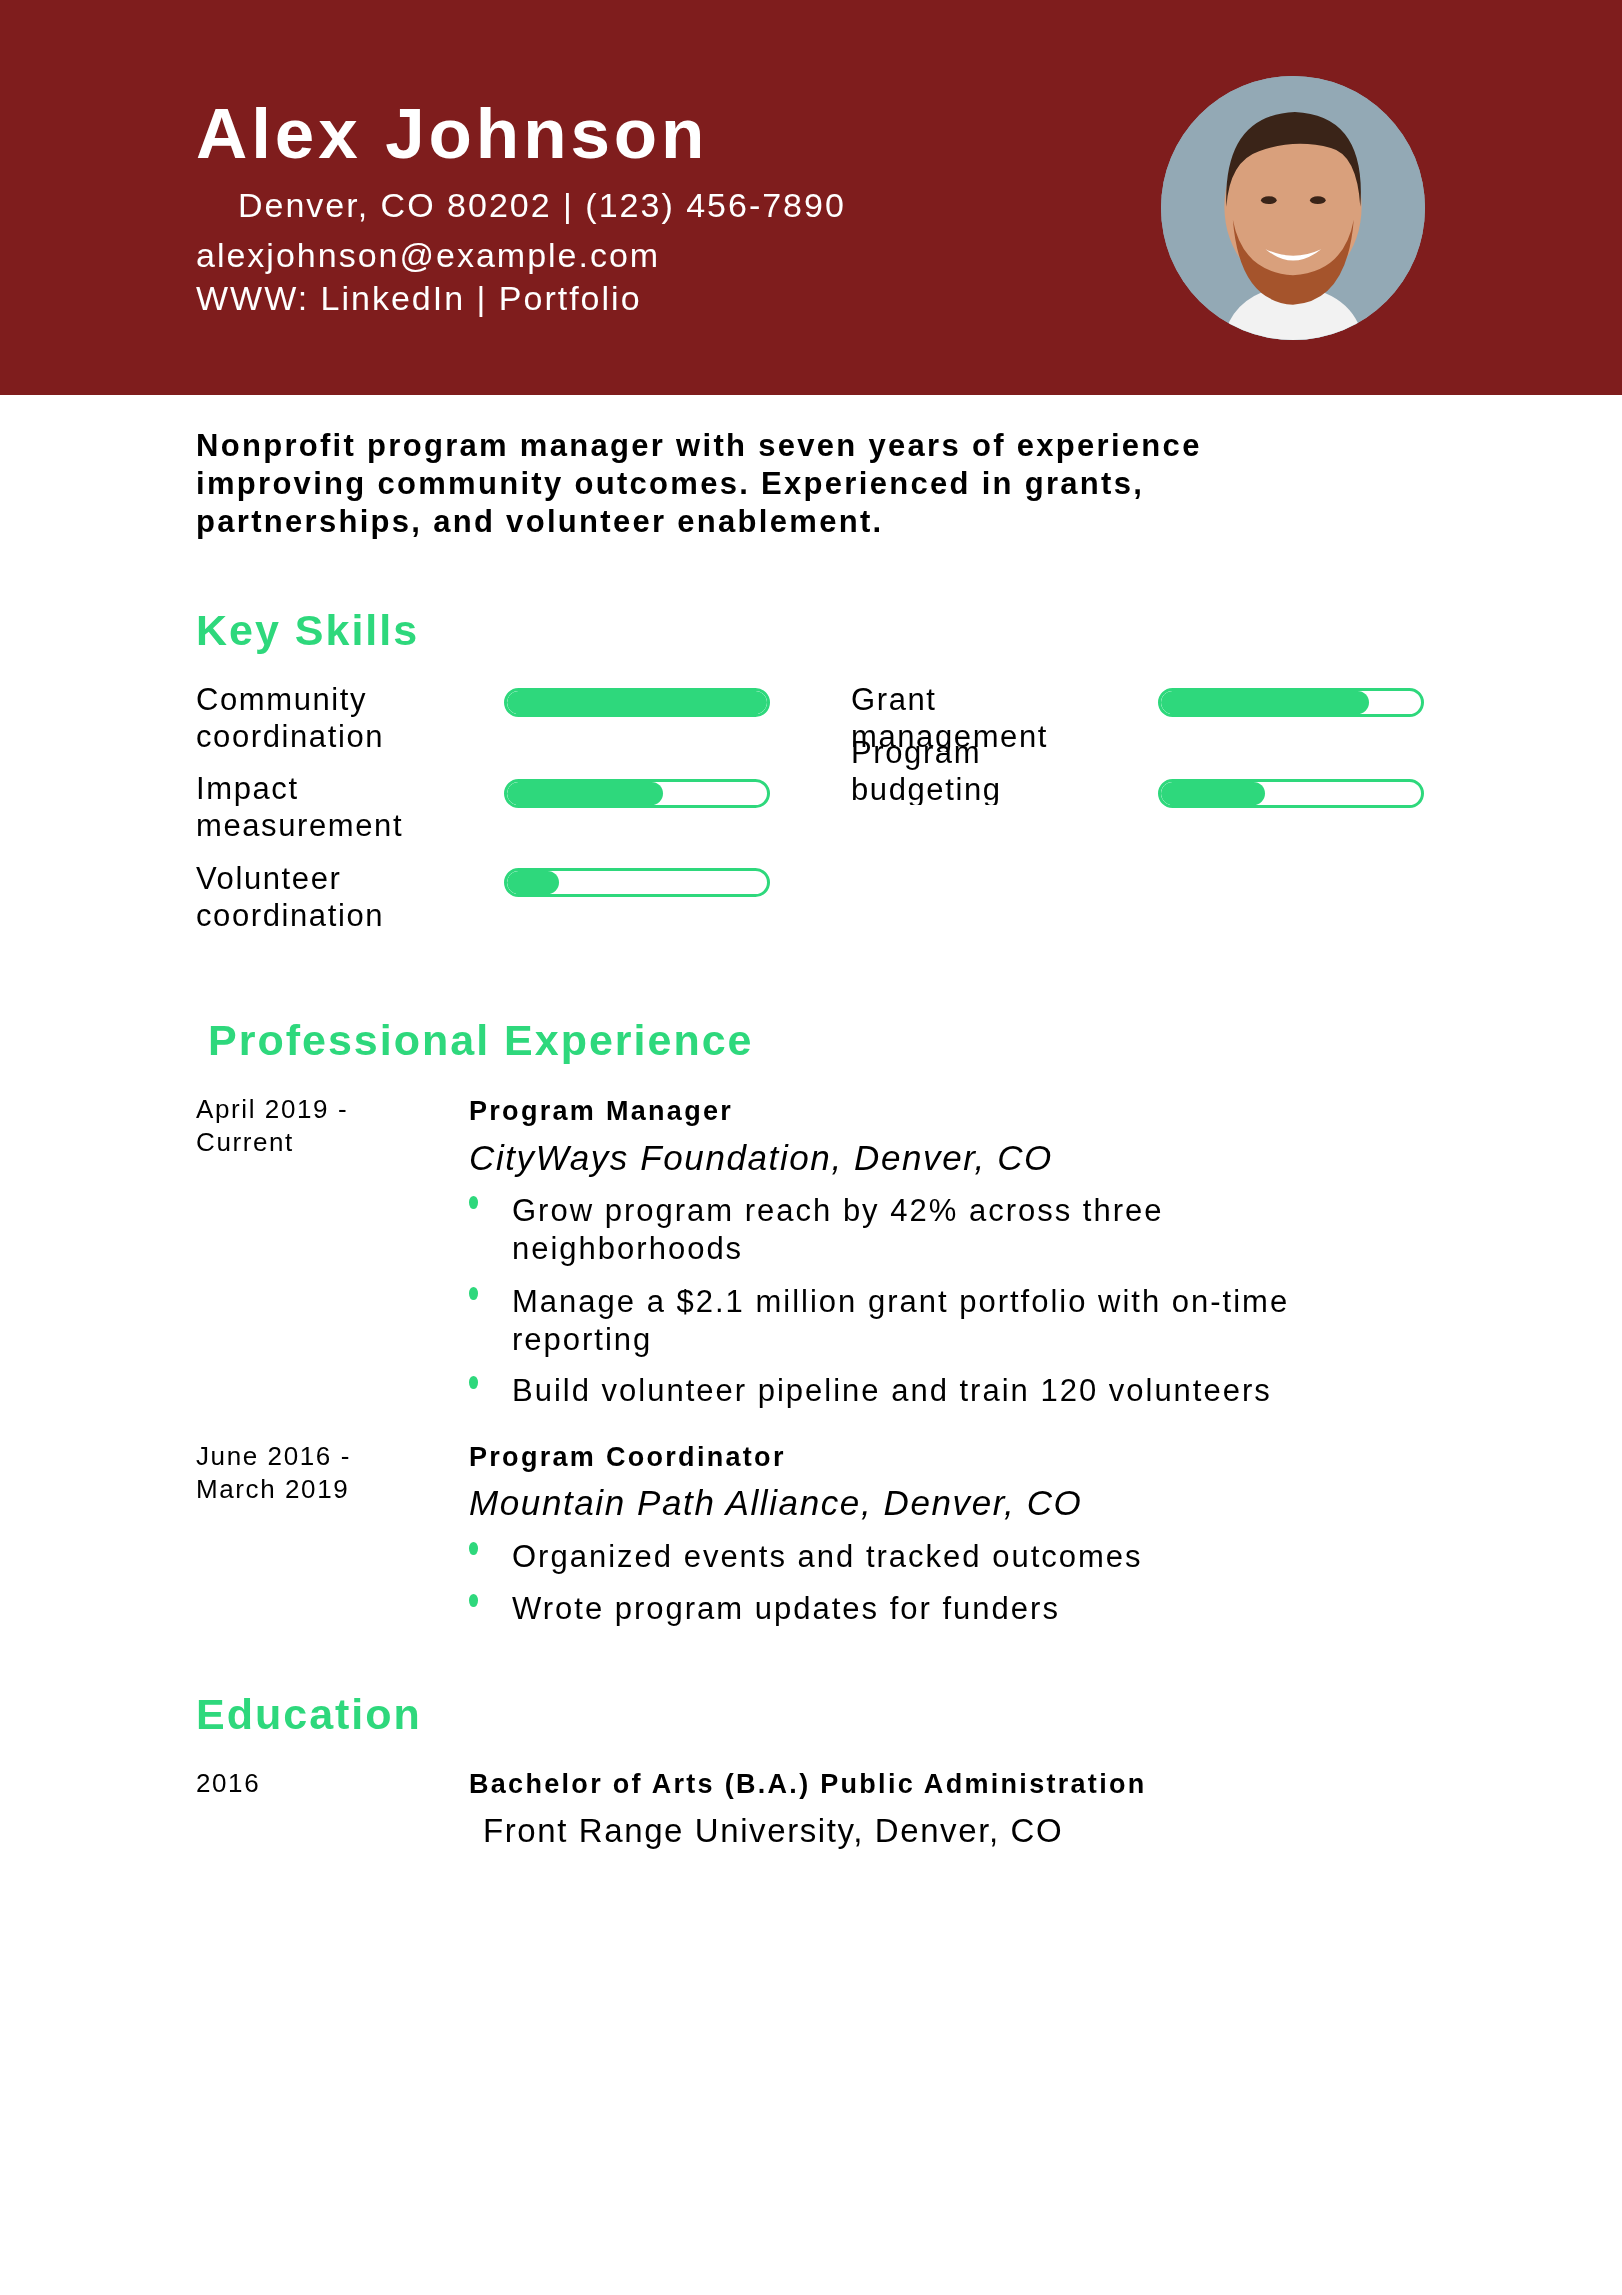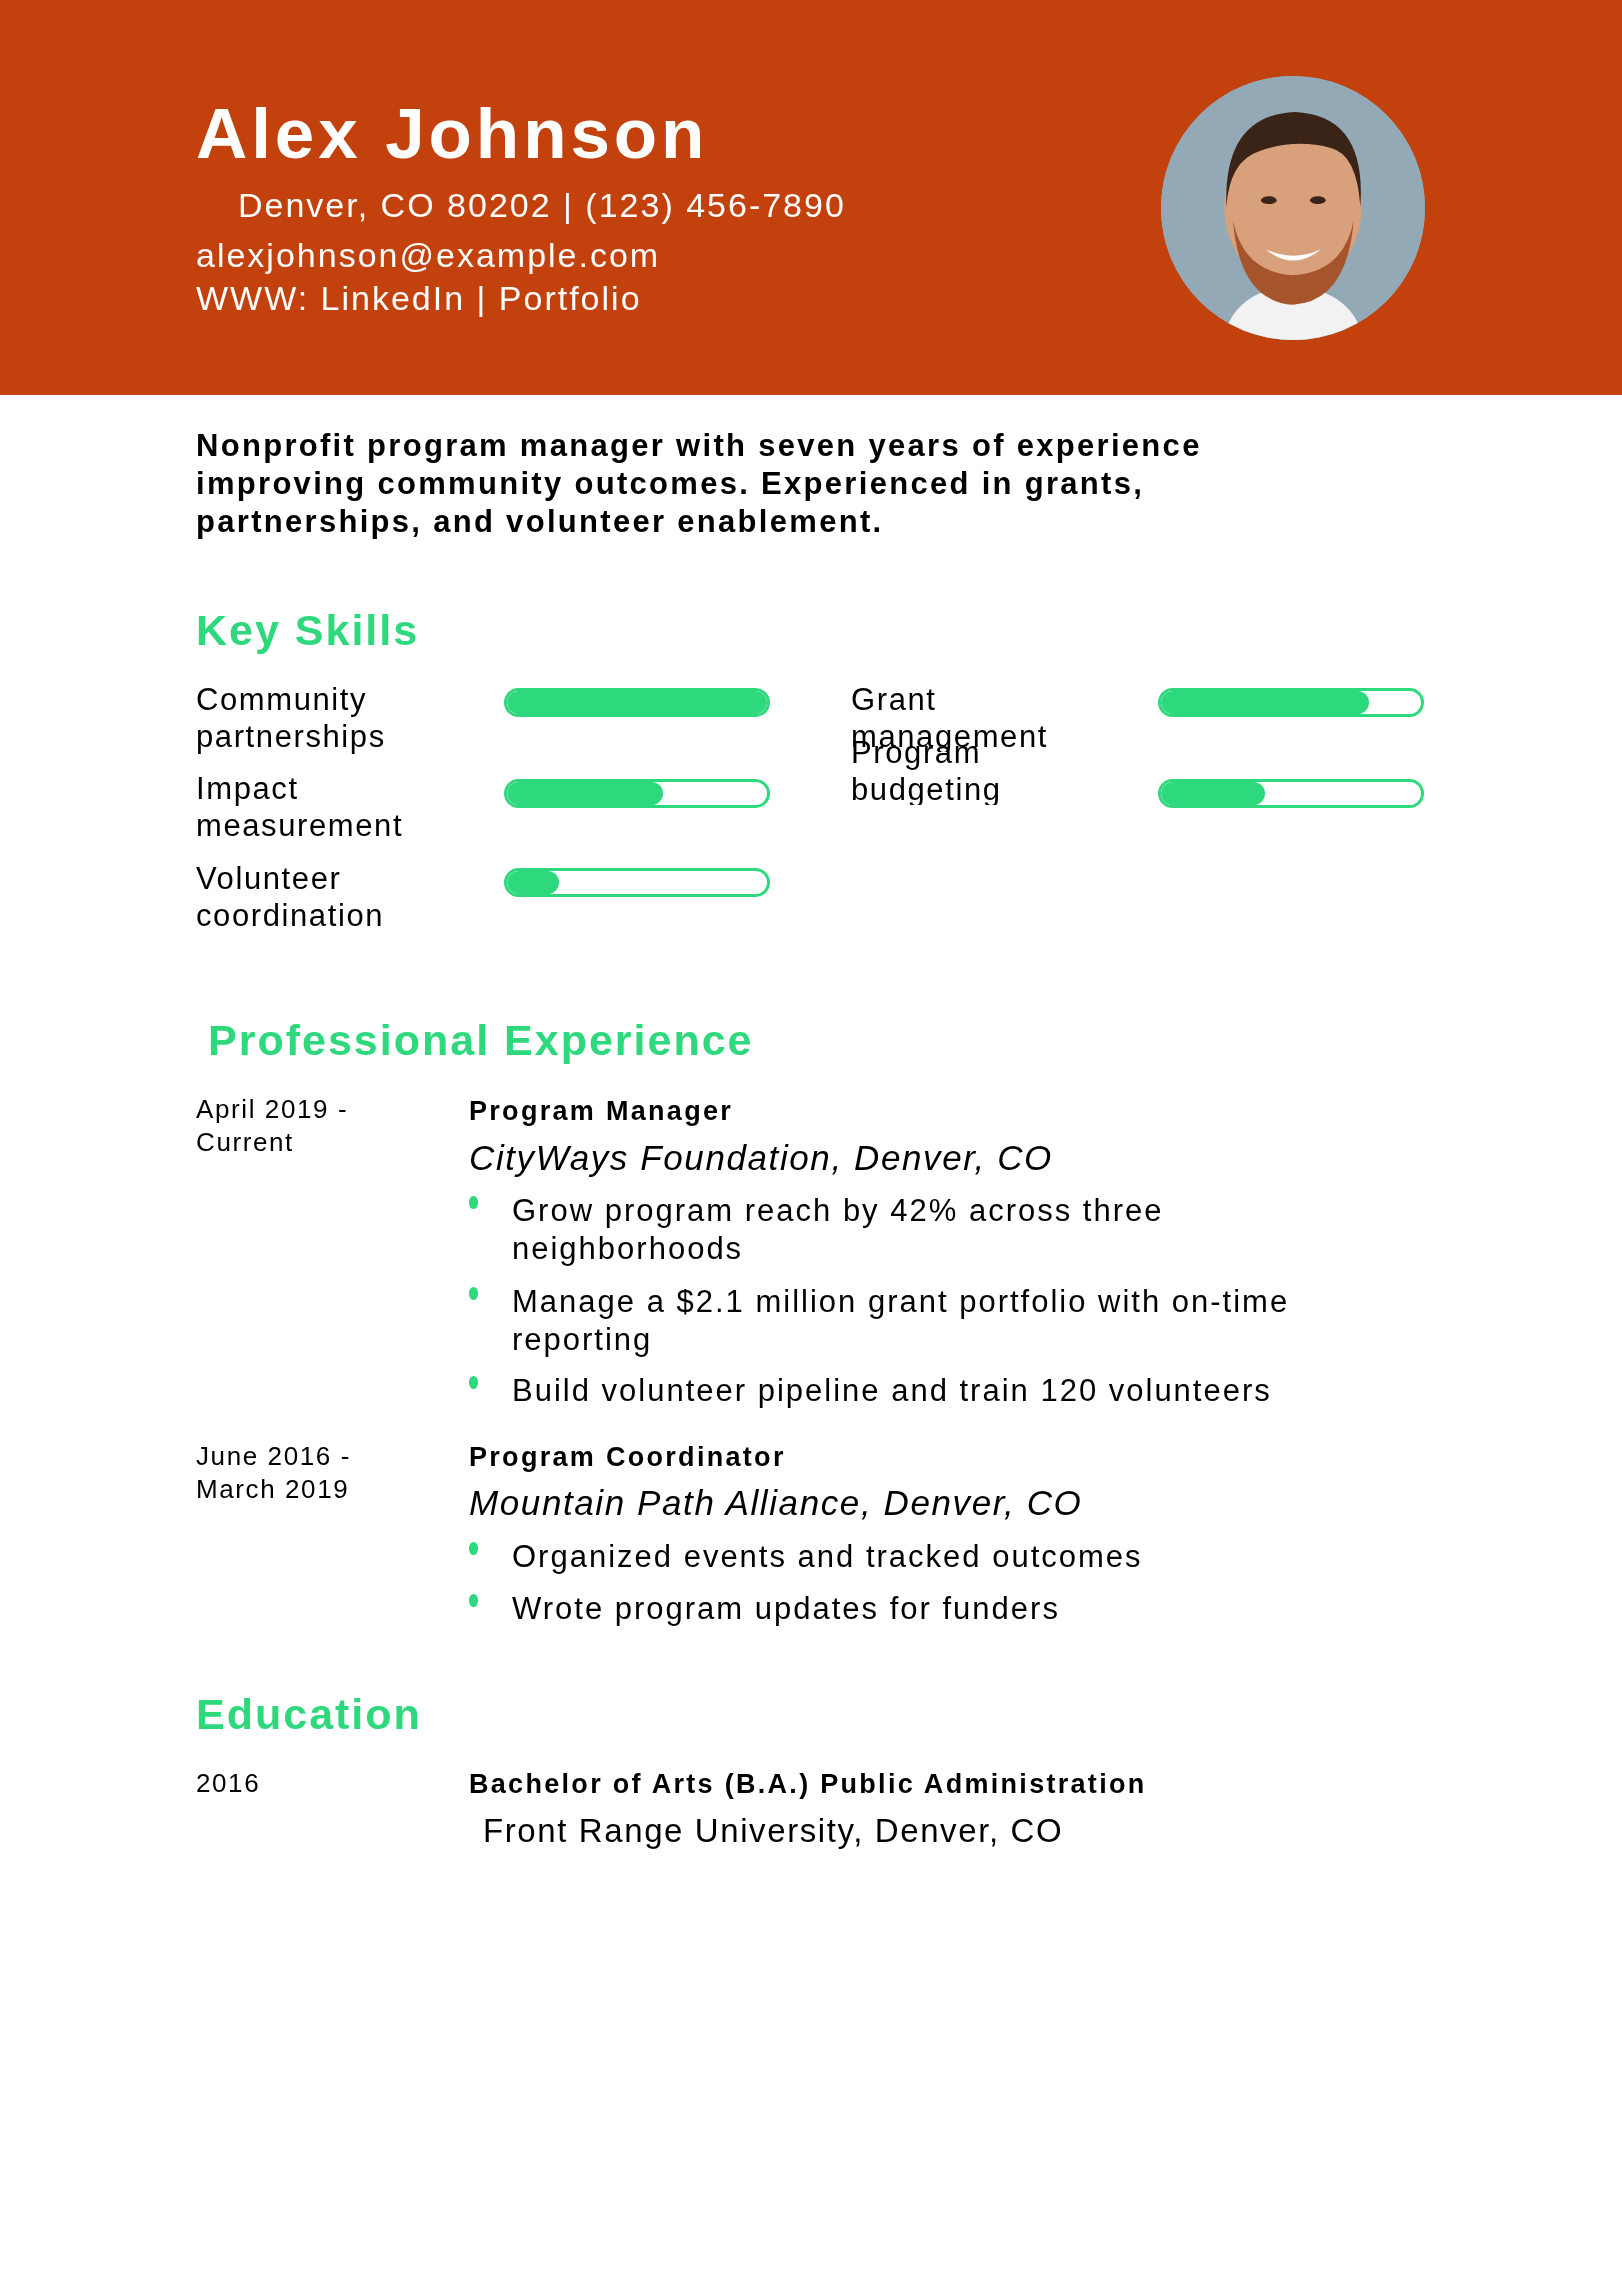--- a/index.html
+++ b/index.html
@@ -1,18 +1,18 @@
 <!DOCTYPE html>
 <html style="font-size:10.5px"><head>
 <meta charset="utf-8">
 <style>
   html, body { margin:0; padding:0; background:#ffffff; }
   body { width:1622px; height:2295px; position:relative; overflow:hidden;
          font-family:"Liberation Sans", sans-serif; color:#000; }
-  .header { position:absolute; left:0; top:0; width:1622px; height:395px; background:#c2410c; }
+  .header { position:absolute; left:0; top:0; width:1622px; height:395px; background:#7f1d1d; }
   .name { position:absolute; left:196px; top:98px; font-size:71px; font-weight:bold; color:#fff; letter-spacing:3.9px; line-height:1; }
   .contact { position:absolute; left:196px; color:#fff; font-size:34px; letter-spacing:2px; line-height:1; }
   .c1 { top:188px;margin-left:42px; } .c2 { top:238px; } .c3 { top:281px; }
   .photo { position:absolute; left:1161px; top:76px; width:264px; height:264px; border-radius:50%;
            background:#93A9B5; overflow:hidden; }
   .summary { position:absolute; left:196px; top:427px; width:1152px; font-size:31px; font-weight:bold;
              letter-spacing:2.3px; line-height:38px; }
   .section-title { position:absolute; left:196px; font-size:43px; font-weight:bold; color:#2ED87C; letter-spacing:2px; line-height:1; }
   .skill-label { position:absolute; font-size:31px; letter-spacing:1.6px; line-height:37px; width:288px; }
   .skill-label.clip { height:71px; overflow:hidden; }
@@ -45,21 +45,21 @@
       <ellipse cx="165" cy="190" rx="12" ry="6" fill="#3a2418"></ellipse>
       <ellipse cx="240" cy="190" rx="12" ry="6" fill="#3a2418"></ellipse>
     </svg>
   </div>
 </div>
 
 <div class="summary">Nonprofit program manager with seven years of experience improving community outcomes. Experienced in grants, partnerships, and volunteer enablement.</div>
 
 <div class="section-title" style="top:609px;">Key Skills</div>
 
-<div class="skill-label" style="left:196px; top:681px;">Community partnerships</div>
+<div class="skill-label" style="left:196px; top:681px;">Community coordination</div>
 <div class="bar" style="left:504px; top:688px;">
     <div class="bar-fill" style="width: 100%;"></div>
   </div>
 
 <div class="skill-label" style="left:196px; top:770px;">Impact measurement</div>
 <div class="bar" style="left:504px; top:779px;">
     <div class="bar-fill" style="width: 60%;"></div>
   </div>
 
 <div class="skill-label" style="left:196px; top:860px;">Volunteer coordination</div>

